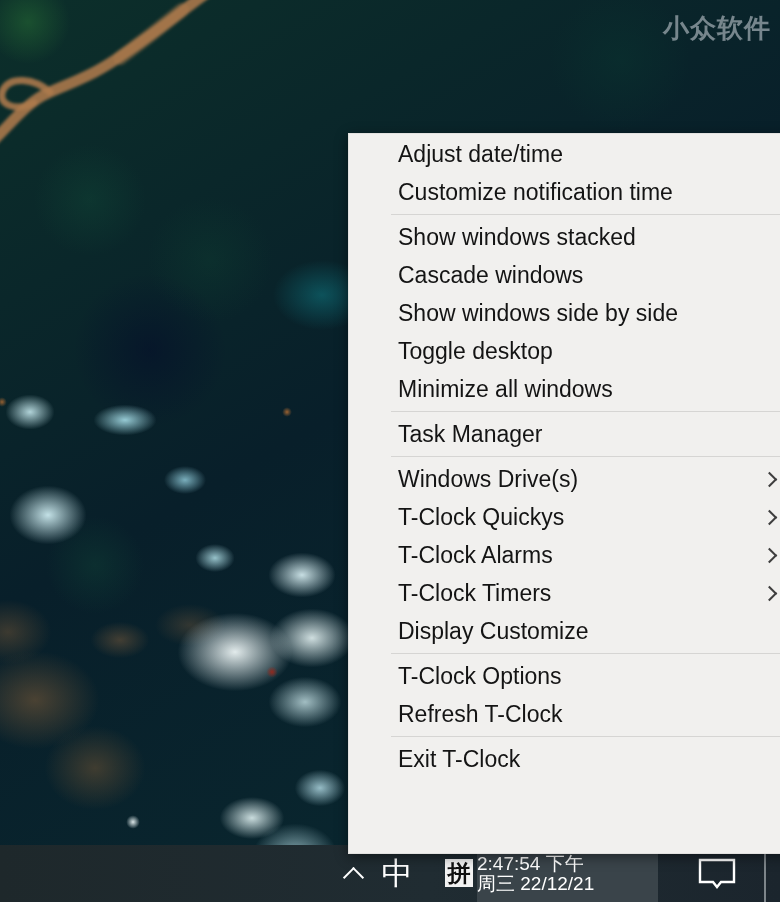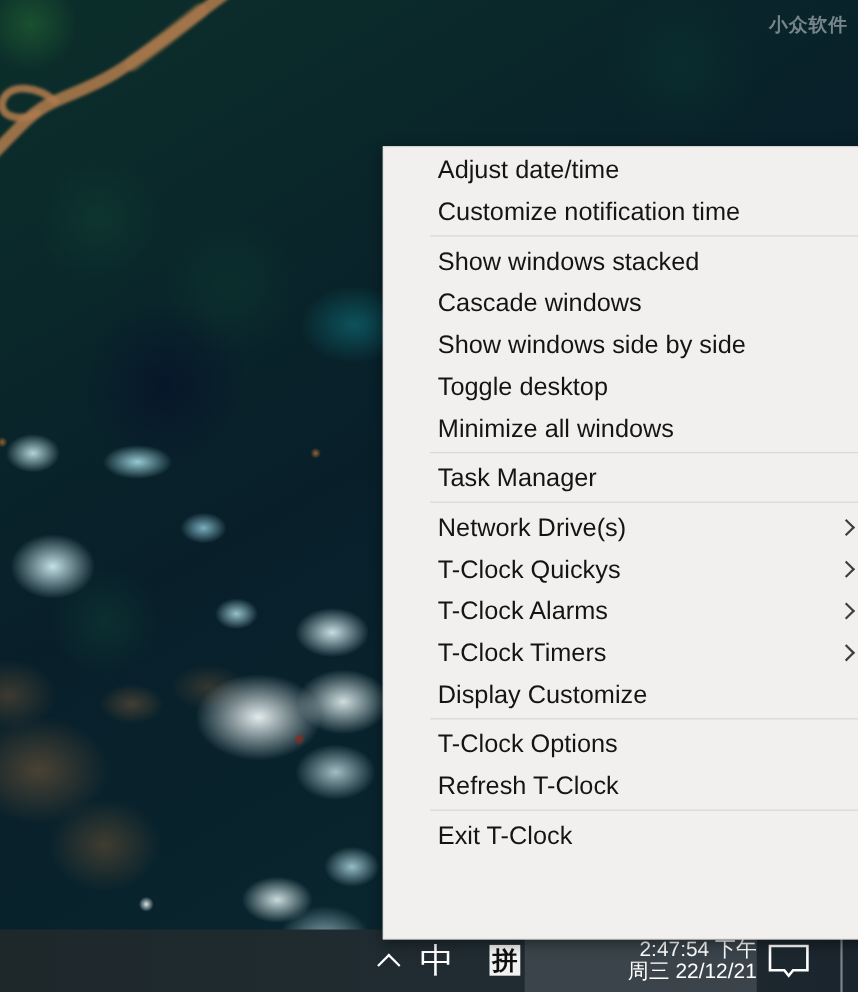--- a/index.html
+++ b/index.html
@@ -38,21 +38,21 @@
       radial-gradient(circle 80px at 90px 200px, rgba(18,78,58,.35), transparent 70%),
       radial-gradient(circle 90px at 210px 260px, rgba(16,70,52,.3), transparent 70%),
       radial-gradient(circle 70px at 95px 565px, rgba(20,82,60,.3), transparent 70%),
       radial-gradient(circle 100px at 620px 60px, rgba(10,52,48,.5), transparent 70%),
       linear-gradient(150deg,#0c2f2a 0%,#081f2a 45%,#0a2a31 100%);
   }
 
   .river-svg{position:absolute;left:0;top:0;z-index:1;}
 
   .watermark{position:absolute;top:11px;right:9px;z-index:2;
-    font-size:17px;font-weight:600;letter-spacing:1px;
+    font-size:26px;font-weight:600;letter-spacing:1px;
     color:rgba(188,196,201,.62);}
 
   
   .context-menu{position:absolute;left:330px;top:133px;width:447px;height:721px;
     box-sizing:border-box;z-index:10;background:#f1f0ee;
     border:1px solid #e2e1df;box-shadow:0 3px 12px rgba(0,0,0,.45);
     padding-top:1px;font-size:23px;color:#141414;overflow:hidden;margin-left:18px;}
   .menu-item{height:38px;display:flex;align-items:center;
     padding:0 15px 0 49px;cursor:default;white-space:nowrap;}
   .menu-label{flex:1;}
@@ -68,23 +68,23 @@
   .tray-chevron{position:absolute;left:338px;top:0;width:30px;height:57px;
     display:flex;align-items:center;justify-content:center;}
   .chevron-up{width:13px;height:13px;border-top:2px solid #fff;border-right:2px solid #fff;
     transform:rotate(-45deg);margin-top:7px;}
   .ime-mode{position:absolute;left:375px;top:0;width:44px;height:57px;
     display:flex;align-items:center;justify-content:center;
     font-size:31px;color:#fff;}
   .ime-badge{position:absolute;left:445px;top:14px;width:28px;height:28px;
     background:#f2f2f2;color:#101010;font-size:23px;font-weight:600;
     display:flex;align-items:center;justify-content:center;}
-  .clock{position:absolute;left:477px;top:0;width:211px;height:57px;
+  .clock{position:absolute;left:477px;top:0;width:181px;height:57px;
     background:#3a444a;display:flex;flex-direction:column;
-    align-items:flex-end;justify-content:center;line-height:20px;
+    align-items:flex-start;justify-content:center;line-height:20px;
     font-size:19px;color:#fff;text-align:center;}
   .action-center{position:absolute;left:693px;top:0;width:48px;height:57px;
     display:flex;align-items:center;justify-content:center;}
   .show-desktop{position:absolute;left:764px;top:0;width:16px;height:57px;
     border-left:2px solid #7d858a;box-sizing:border-box;}
 </style>
 </head>
 <body>
 
 <div class="desktop-bg"></div>
@@ -126,21 +126,21 @@
     </div>
     <div class="menu-item">
       <span class="menu-label">Minimize all windows</span>
     </div>
     <div class="menu-separator"></div>
     <div class="menu-item">
       <span class="menu-label">Task Manager</span>
     </div>
     <div class="menu-separator"></div>
     <div class="menu-item">
-      <span class="menu-label">Network Drive(s)</span>
+      <span class="menu-label">Windows Drive(s)</span>
       <span class="submenu-chevron"></span>
     </div>
     <div class="menu-item">
       <span class="menu-label">T-Clock Quickys</span>
       <span class="submenu-chevron"></span>
     </div>
     <div class="menu-item">
       <span class="menu-label">T-Clock Alarms</span>
       <span class="submenu-chevron"></span>
     </div>

